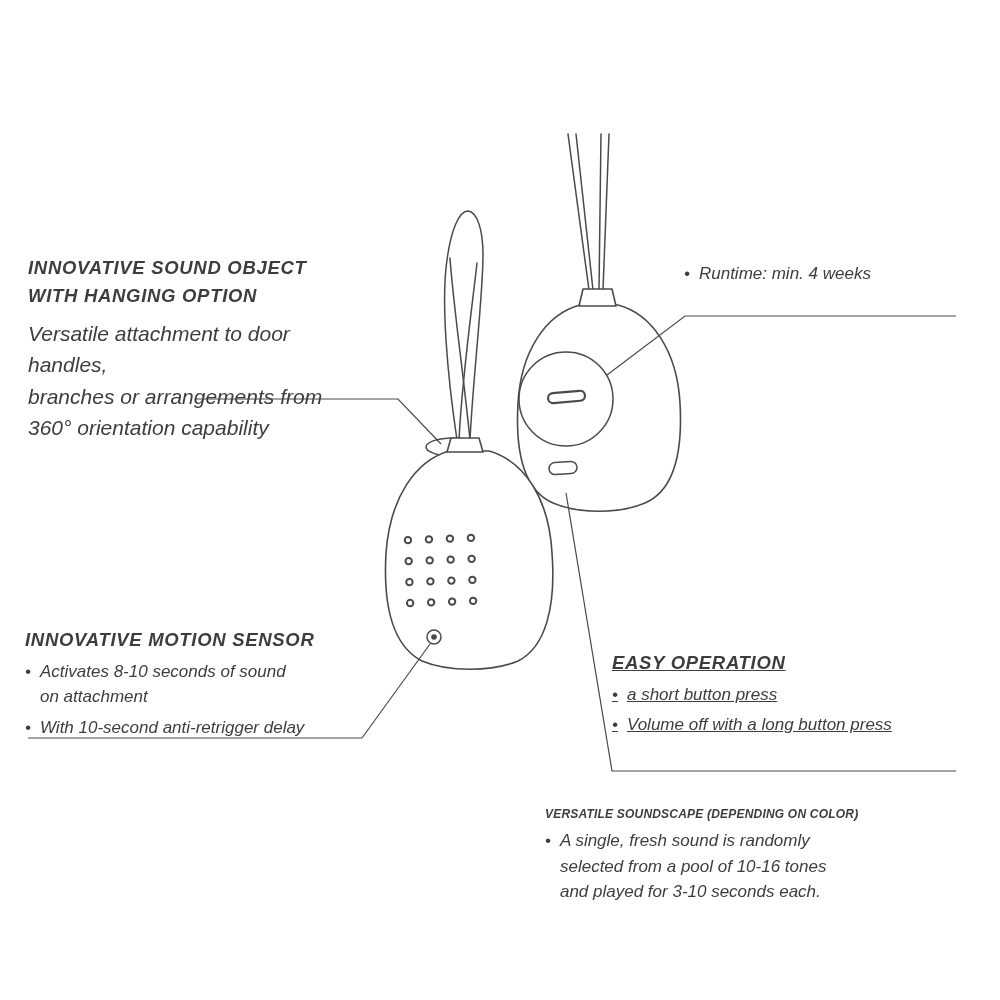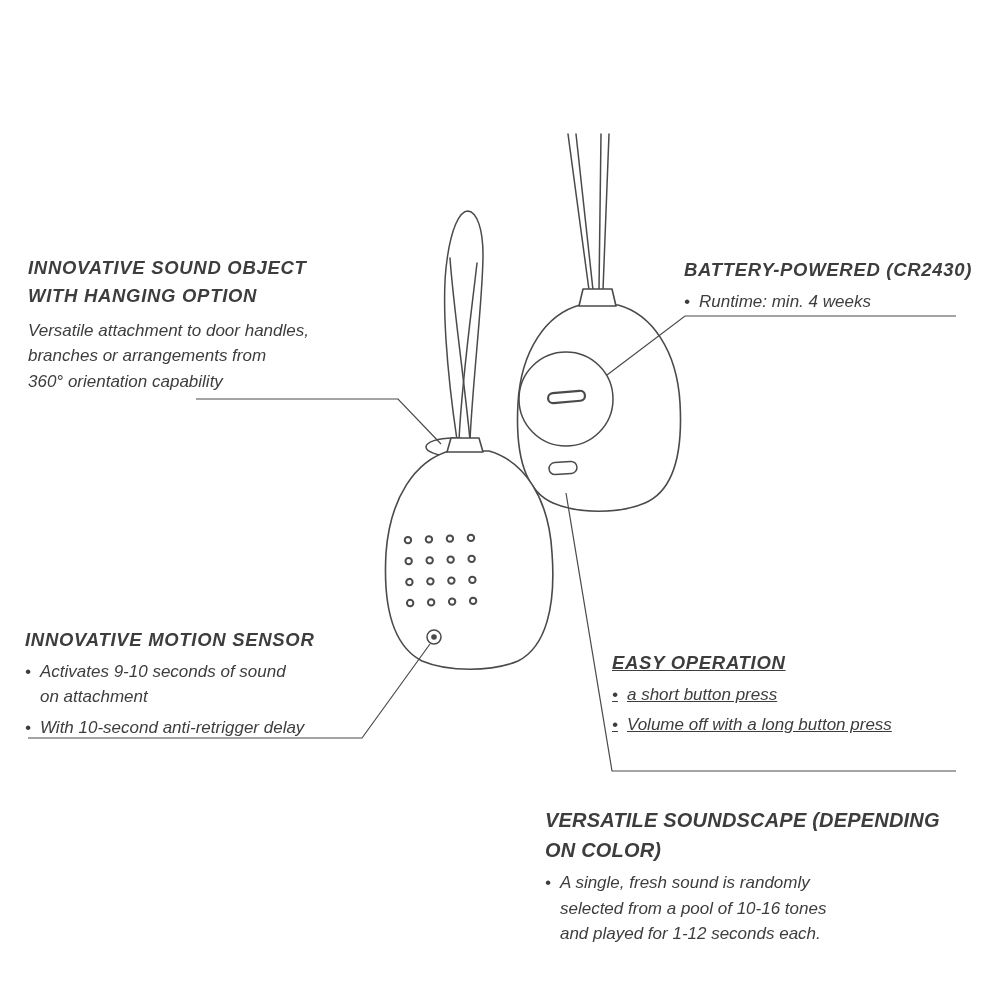--- a/index.html
+++ b/index.html
@@ -16,31 +16,31 @@
   .thin   { fill:none; stroke:var(--line,#4a4a4a); stroke-width:1.5; stroke-linecap:round; }
   .slot   { fill:none; stroke:var(--line,#4a4a4a); stroke-width:2.2; }
   .dotc   { fill:none; stroke:var(--line,#4a4a4a); stroke-width:2; }
   .core   { fill:var(--line,#4a4a4a); stroke:none; }
   .leader { fill:none; stroke:var(--line,#4a4a4a); stroke-width:1.2; }
 
   .note { position:absolute; font-style:italic; }
   .title-line, .note-title {
     font-weight:700; font-size:18.5px; letter-spacing:0.7px; line-height:1.5;
   }
-  .note-body { margin-top:8px; font-size:17px; line-height:1.5; }
+  .note-body { margin-top:8px; font-size:21px; line-height:1.5; }
   .bullets { margin-top:5px; }
   .bullet { display:flex; gap:9px; font-size:17px; line-height:1.5; margin-bottom:5px; }
   .marker { flex:0 0 auto; }
 
   .note-hanging    { left:28px;  top:206px; width:310px; }
   .note-battery    { left:684px; top:208px; width:290px; }
   .note-motion     { left:25px;  top:578px; width:345px; }
   .note-operation  { left:612px; top:601px; width:350px;text-decoration:underline; }
   .note-soundscape { left:545px; top:757px; width:425px; }
-  .note-soundscape .note-title { font-size:20px; letter-spacing:0.2px;font-style:italic; }
+  .note-soundscape .note-title { font-size:12px; letter-spacing:0.2px;font-style:italic; }
 </style>
 </head>
 <body>
 
 <div class="canvas">
 
   <svg class="svg-layer" viewBox="0 0 1000 1000">
 
     <g>
       <path class="thin" d="M 568 86 L 589 242"></path>
@@ -96,38 +96,37 @@
     <div class="title-line">INNOVATIVE SOUND OBJECT</div>
     <div class="title-line">WITH HANGING OPTION</div>
     <div class="note-body">
       <div>Versatile attachment to door handles,</div>
       <div>branches or arrangements from</div>
       <div>360° orientation capability</div>
     </div>
   </div>
 
   <div class="note note-battery">
-    <div class="note-title">BATTERY-POWERED (CR2430)</div>
     <div class="bullets">
       <div class="bullet">
         <span class="marker">•</span>
         <div>
           <div>Runtime: min. 4 weeks</div>
         </div>
       </div>
     </div>
   </div>
 
   <div class="note note-motion">
     <div class="note-title">INNOVATIVE MOTION SENSOR</div>
     <div class="bullets">
       <div class="bullet">
         <span class="marker">•</span>
         <div>
-          <div>Activates 9-10 seconds of sound</div>
+          <div>Activates 8-10 seconds of sound</div>
           <div>on attachment</div>
         </div>
       </div>
       <div class="bullet">
         <span class="marker">•</span>
         <div>
           <div>With 10-second anti-retrigger delay</div>
         </div>
       </div>
     </div>
@@ -152,19 +151,19 @@
   </div>
 
   <div class="note note-soundscape">
     <div class="note-title">VERSATILE SOUNDSCAPE (DEPENDING ON COLOR)</div>
     <div class="bullets">
       <div class="bullet">
         <span class="marker">•</span>
         <div>
           <div>A single, fresh sound is randomly</div>
           <div>selected from a pool of 10-16 tones</div>
-          <div>and played for 1-12 seconds each.</div>
+          <div>and played for 3-10 seconds each.</div>
         </div>
       </div>
     </div>
   </div>
 
 </div>
 
 </body></html>

